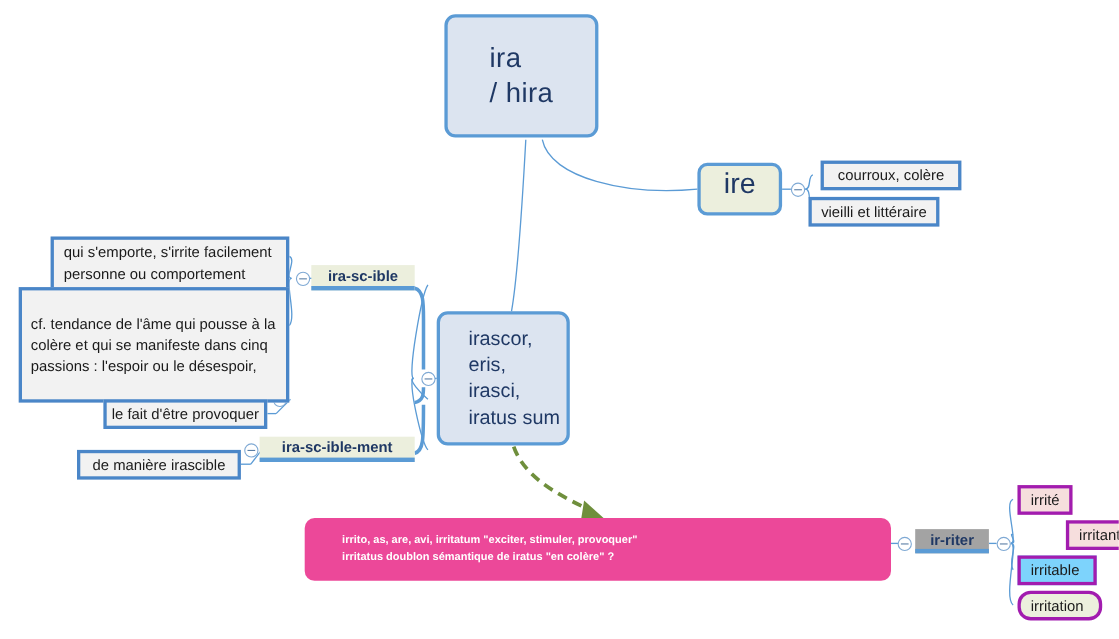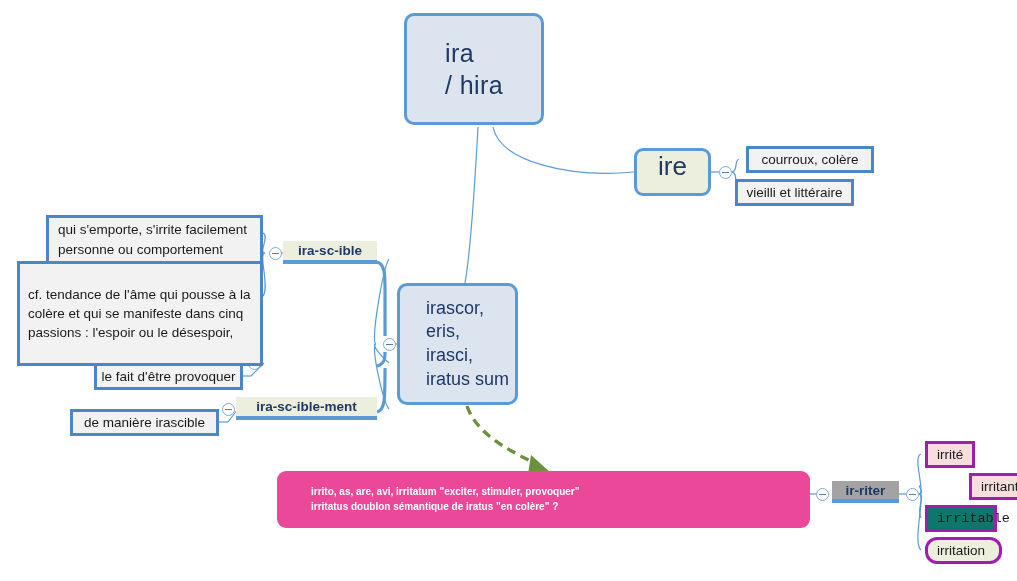--- a/index.html
+++ b/index.html
@@ -96,21 +96,21 @@
   .mini{
     position:absolute;
     border:3px solid #a21caf;
     font-size:13.5px;
     color:#1a1a1a;
     display:flex;align-items:center;
     padding-left:9px;
     box-sizing:border-box;
   }
   .mini.pink{background:#f6dedd;}
-  .mini.blue{background:#0f766e;font-family:Liberation Mono, monospace;}
+  .mini.blue{background:#7dd3fc;}
   .mini.green{background:#ecefdd;}
 
   
   .toggle{
     position:absolute;width:13px;height:13px;border-radius:50%;
     border:1px solid #7fa9d4;background:#ffffff;
     box-sizing:border-box;
   }
   .toggle:after{
     content:"";position:absolute;left:2px;top:5px;width:7px;height:1px;

